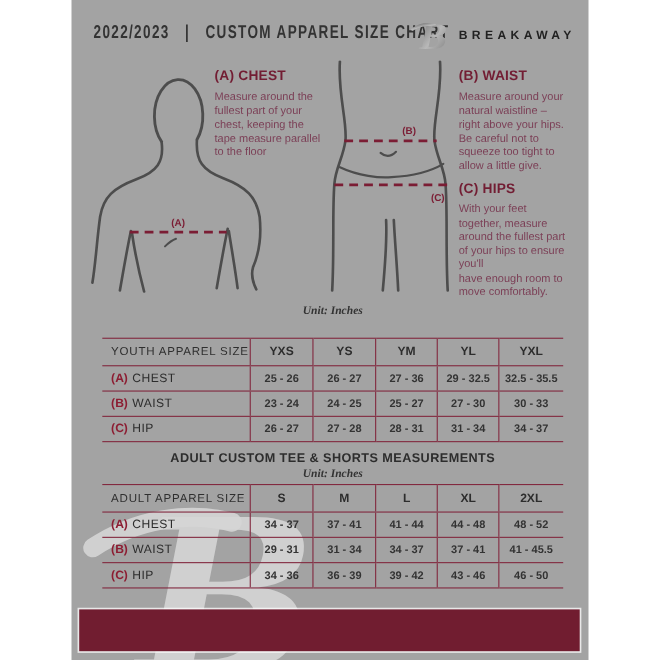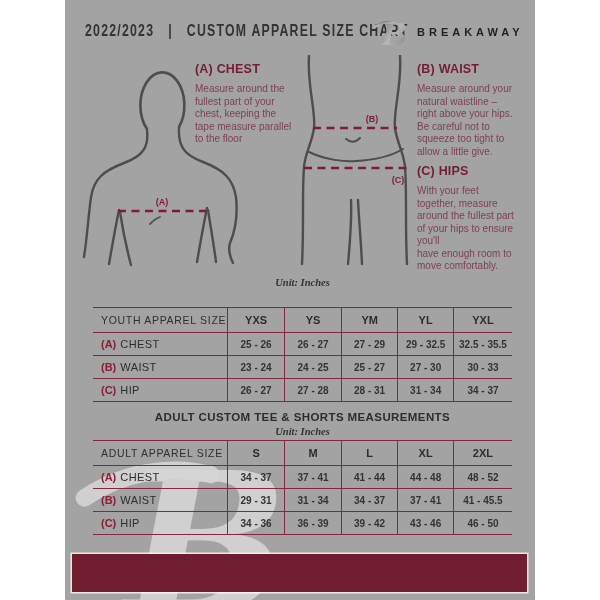--- a/index.html
+++ b/index.html
@@ -145,21 +145,21 @@
       <th class="size">YXS</th>
       <th class="size">YS</th>
       <th class="size">YM</th>
       <th class="size">YL</th>
       <th class="size">YXL</th>
     </tr>
     <tr class="drow">
       <td class="rowlbl"><span class="k">(A)</span><span class="n">CHEST</span></td>
       <td class="val">25 - 26</td>
       <td class="val">26 - 27</td>
-      <td class="val">27 - 29</td>
+      <td class="val">27 - 36</td>
       <td class="val">29 - 32.5</td>
       <td class="val">32.5 - 35.5</td>
     </tr>
     <tr class="drow">
       <td class="rowlbl"><span class="k">(B)</span><span class="n">WAIST</span></td>
       <td class="val">23 - 24</td>
       <td class="val">24 - 25</td>
       <td class="val">25 - 27</td>
       <td class="val">27 - 30</td>
       <td class="val">30 - 33</td>

